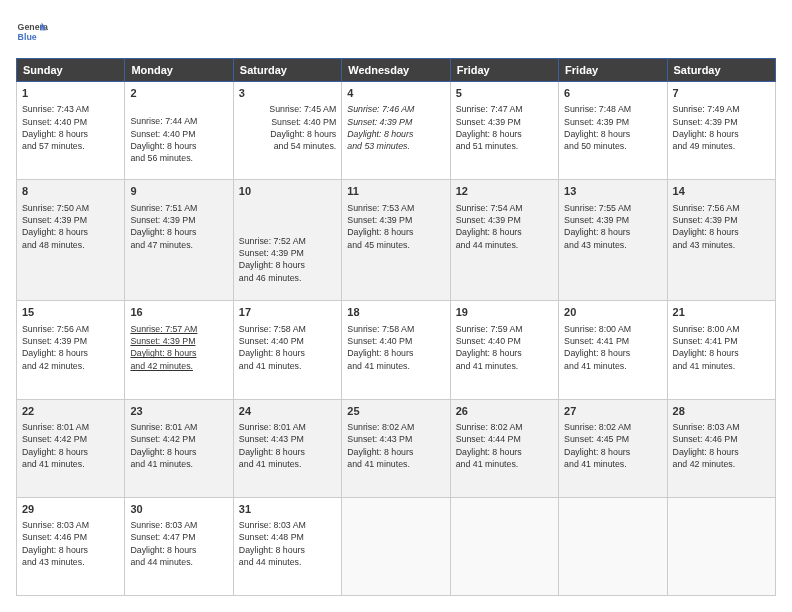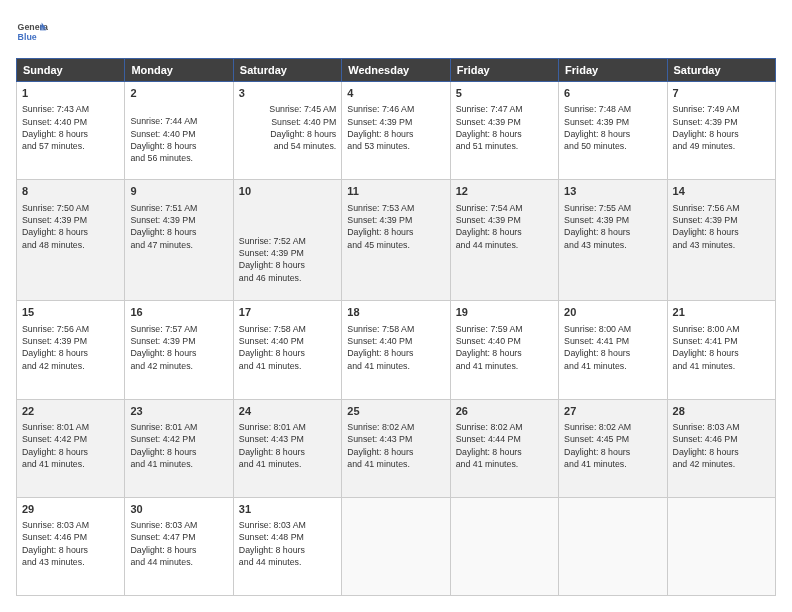--- a/index.html
+++ b/index.html
@@ -143,21 +143,21 @@
           </td>
           <td>
             <span class="day-num">3</span>
             <div class="day-info" style="white-space: pre-line; text-align: right;">Sunrise: 7:45 AM
 Sunset: 4:40 PM
 Daylight: 8 hours
 and 54 minutes.</div>
           </td>
           <td>
             <span class="day-num">4</span>
-            <div class="day-info" style="white-space: pre-line;">Sunrise: 7:46 AM
+            <div class="day-info" style="white-space: pre-line; font-style: italic;">Sunrise: 7:46 AM
 Sunset: 4:39 PM
 Daylight: 8 hours
 and 53 minutes.</div>
           </td>
           <td>
             <span class="day-num">5</span>
             <div class="day-info" style="white-space: pre-line;">Sunrise: 7:47 AM
 Sunset: 4:39 PM
 Daylight: 8 hours
 and 51 minutes.</div>
@@ -231,21 +231,21 @@
         <tr>
           <td>
             <span class="day-num">15</span>
             <div class="day-info" style="white-space: pre-line;">Sunrise: 7:56 AM
 Sunset: 4:39 PM
 Daylight: 8 hours
 and 42 minutes.</div>
           </td>
           <td>
             <span class="day-num">16</span>
-            <div class="day-info" style="white-space: pre-line;">Sunrise: 7:57 AM
+            <div class="day-info" style="white-space: pre-line; text-decoration: underline;">Sunrise: 7:57 AM
 Sunset: 4:39 PM
 Daylight: 8 hours
 and 42 minutes.</div>
           </td>
           <td>
             <span class="day-num">17</span>
             <div class="day-info" style="white-space: pre-line;">Sunrise: 7:58 AM
 Sunset: 4:40 PM
 Daylight: 8 hours
 and 41 minutes.</div>

